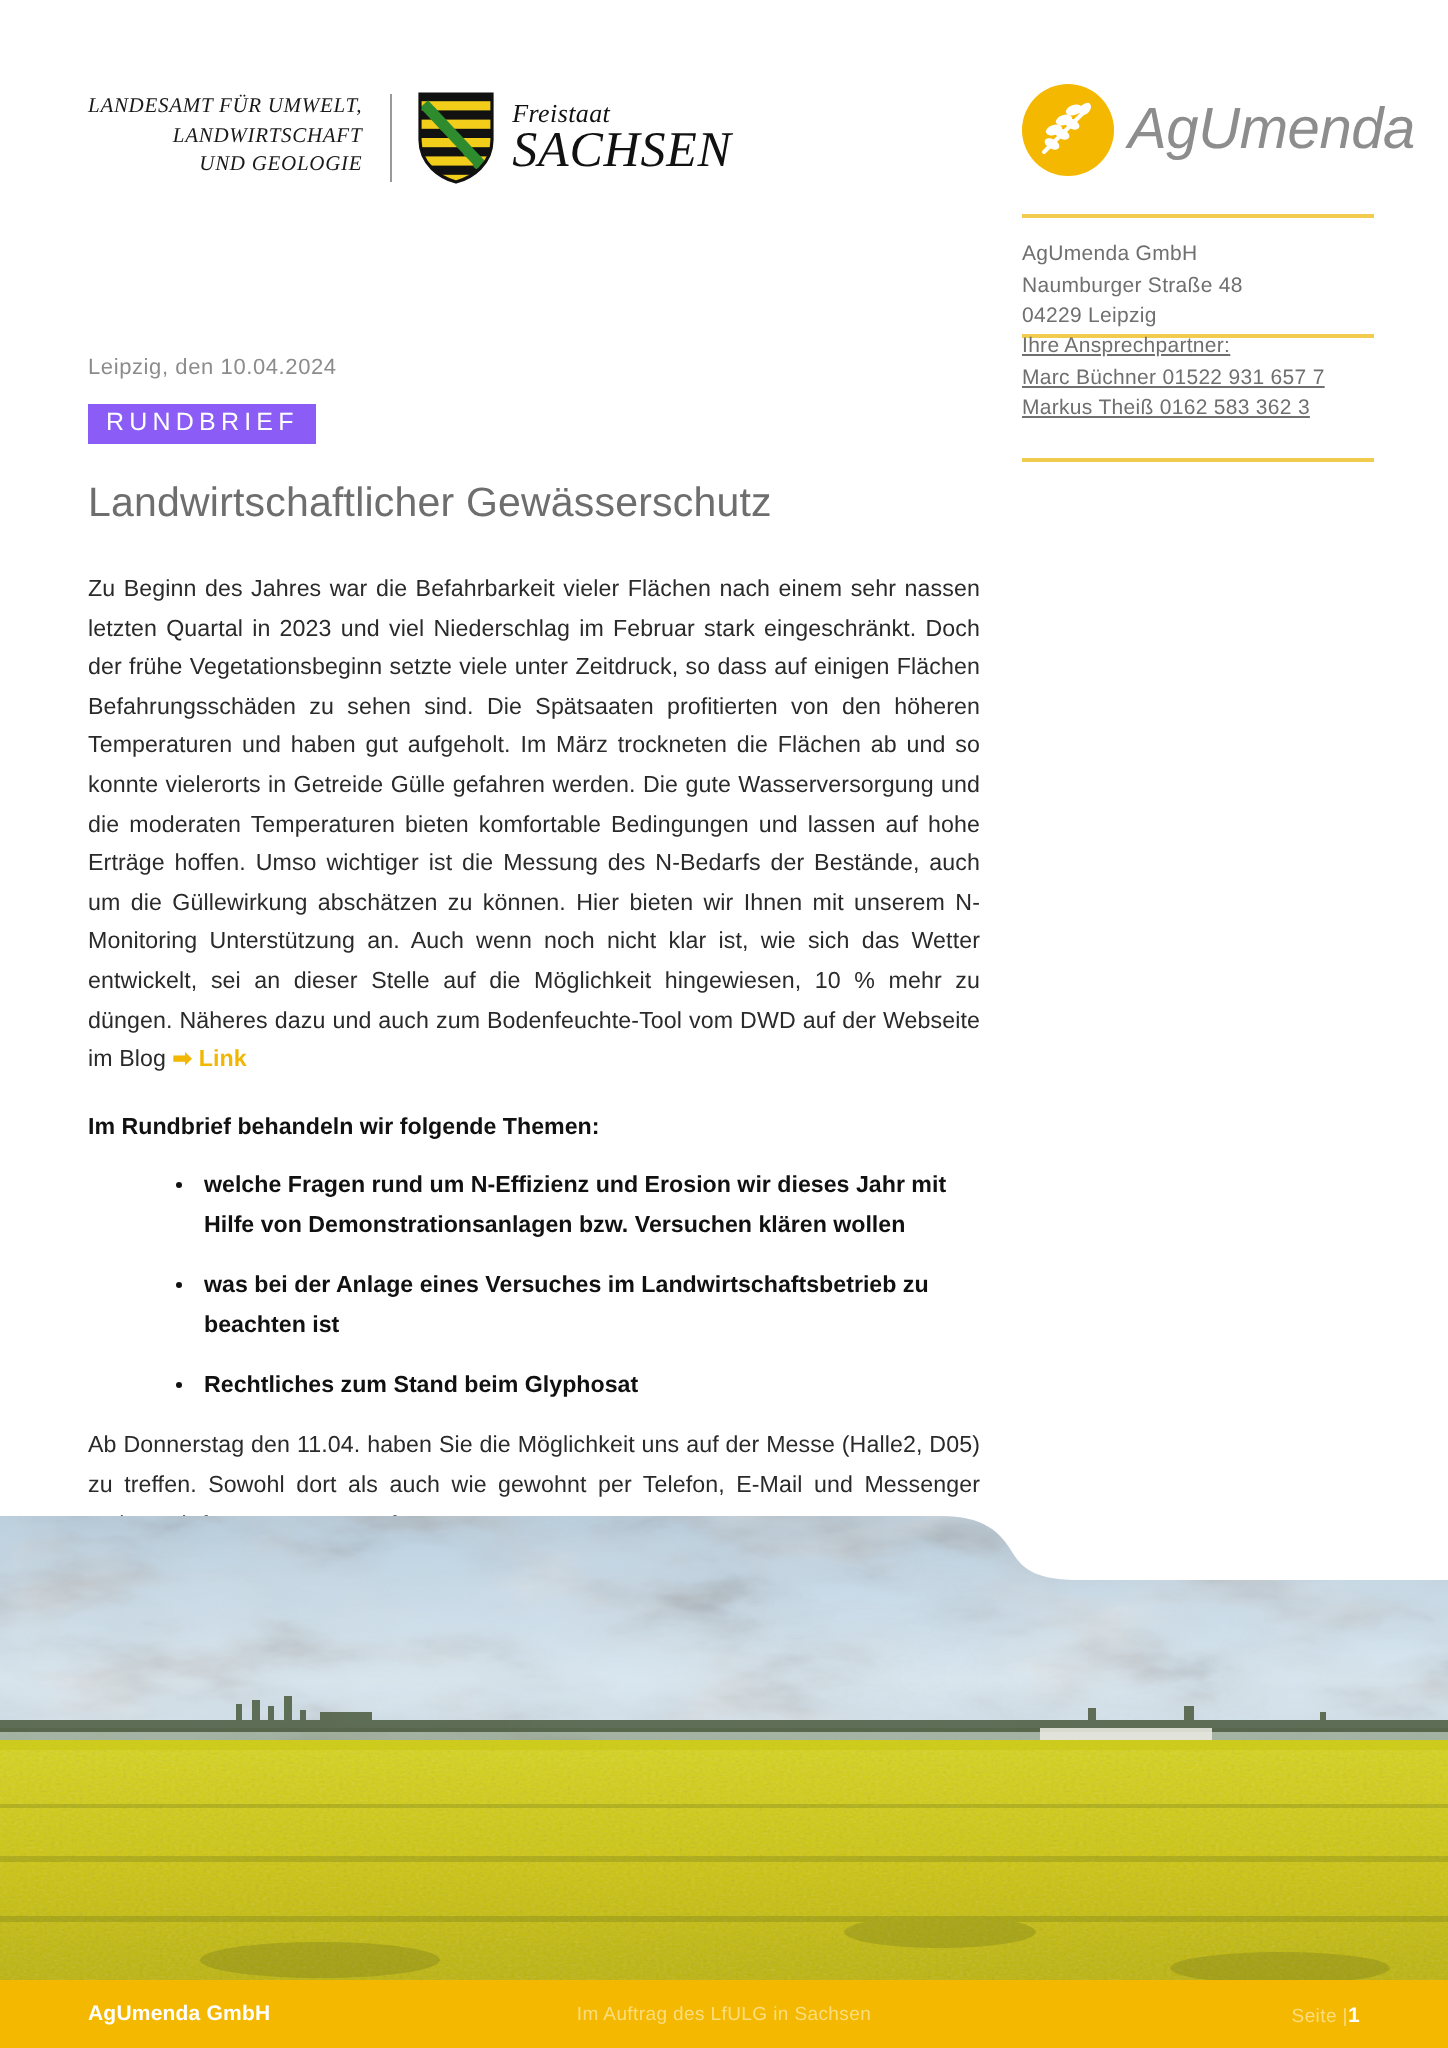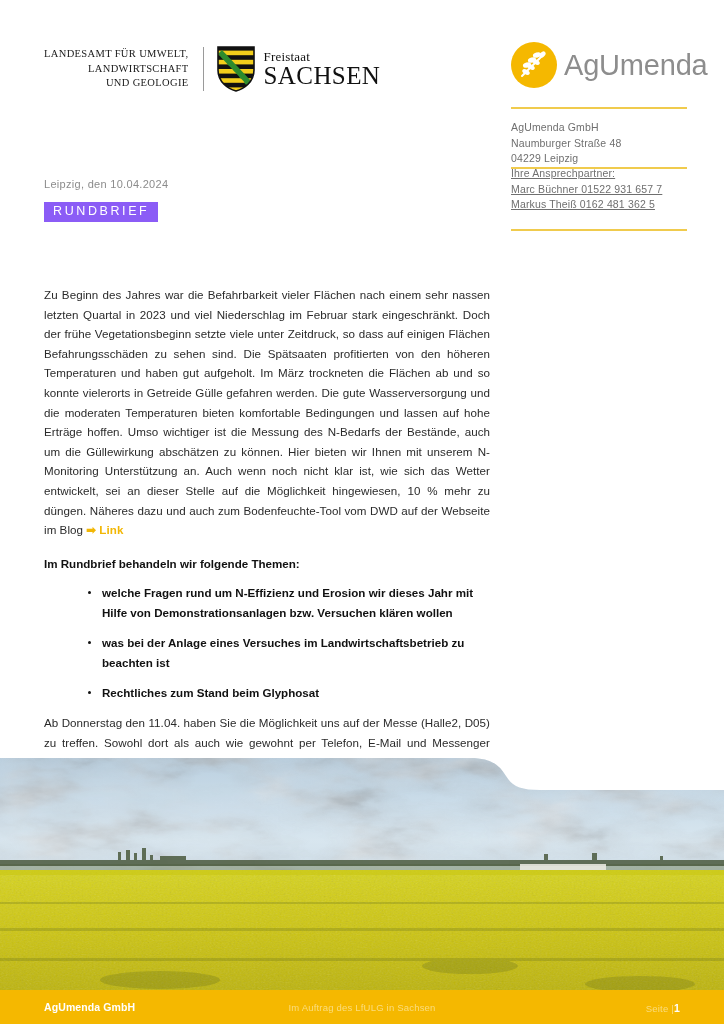--- a/index.html
+++ b/index.html
@@ -18,20 +18,21 @@
     background: #ffffff;
     overflow: hidden;
   }
 
   
   .header {
     position: absolute;
     top: 0; left: 0;
     width: 698px;
     height: 120px;
+    font-style: italic;
   }
   .lfulg-block {
     position: absolute;
     left: 44px;
     top: 46px;
     display: flex;
     align-items: center;
   }
   .lfulg-text {
     text-align: right;
@@ -337,26 +338,27 @@
   <div class="addr-block" id="addr-company">
     <span class="addr-line">AgUmenda GmbH</span>
     <span class="addr-line">Naumburger Straße 48</span>
     <span class="addr-line">04229 Leipzig</span>
   </div>
   <div class="rule-gold" id="rule-2"></div>
 
   <div class="addr-block" id="addr-contacts">
     <span class="addr-line">Ihre Ansprechpartner:</span>
     <span class="addr-line">Marc Büchner 01522 931 657 7</span>
-    <span class="addr-line">Markus Theiß  0162 481 362 5</span>
+    <span class="addr-line">Markus Theiß  0162 583 362 3</span>
   </div>
   <div class="rule-gold" id="rule-3"></div>
 
   <div class="datum">Leipzig, den 10.04.2024</div>
   <div class="badge">RUNDBRIEF</div>
+  <h1 class="doc-title">Landwirtschaftlicher Gewässerschutz</h1>
 
   <div class="body-col">
 
     <p class="para"><span>Zu Beginn des Jahres war die Befahrbarkeit vieler Flächen nach einem sehr nassen letzten Quartal in 2023 und viel Niederschlag im Februar stark eingeschränkt. Doch der frühe Vegetationsbeginn setzte viele unter Zeitdruck, so dass auf einigen Flächen Befahrungsschäden zu sehen sind. Die Spätsaaten profitierten von den höheren Temperaturen und haben gut aufgeholt. Im März trockneten die Flächen ab und so konnte vielerorts in Getreide Gülle gefahren werden. Die gute Wasserversorgung und die moderaten Temperaturen bieten komfortable Bedingungen und lassen auf hohe Erträge hoffen. Umso wichtiger ist die Messung des N-Bedarfs der Bestände, auch um die Güllewirkung abschätzen zu können. Hier bieten wir Ihnen mit unserem N-Monitoring Unterstützung an. Auch wenn noch nicht klar ist, wie sich das Wetter entwickelt, sei an dieser Stelle auf die Möglichkeit hingewiesen, 10 % mehr zu düngen. Näheres dazu und auch zum Bodenfeuchte-Tool vom DWD auf der Webseite im Blog</span>
       <span class="link-ref"><span class="link-arrow">➡</span>
         <span>Link</span></span></p>
 
     <p class="lead-in">Im Rundbrief behandeln wir folgende Themen:</p>
 
     <ul class="topics">

